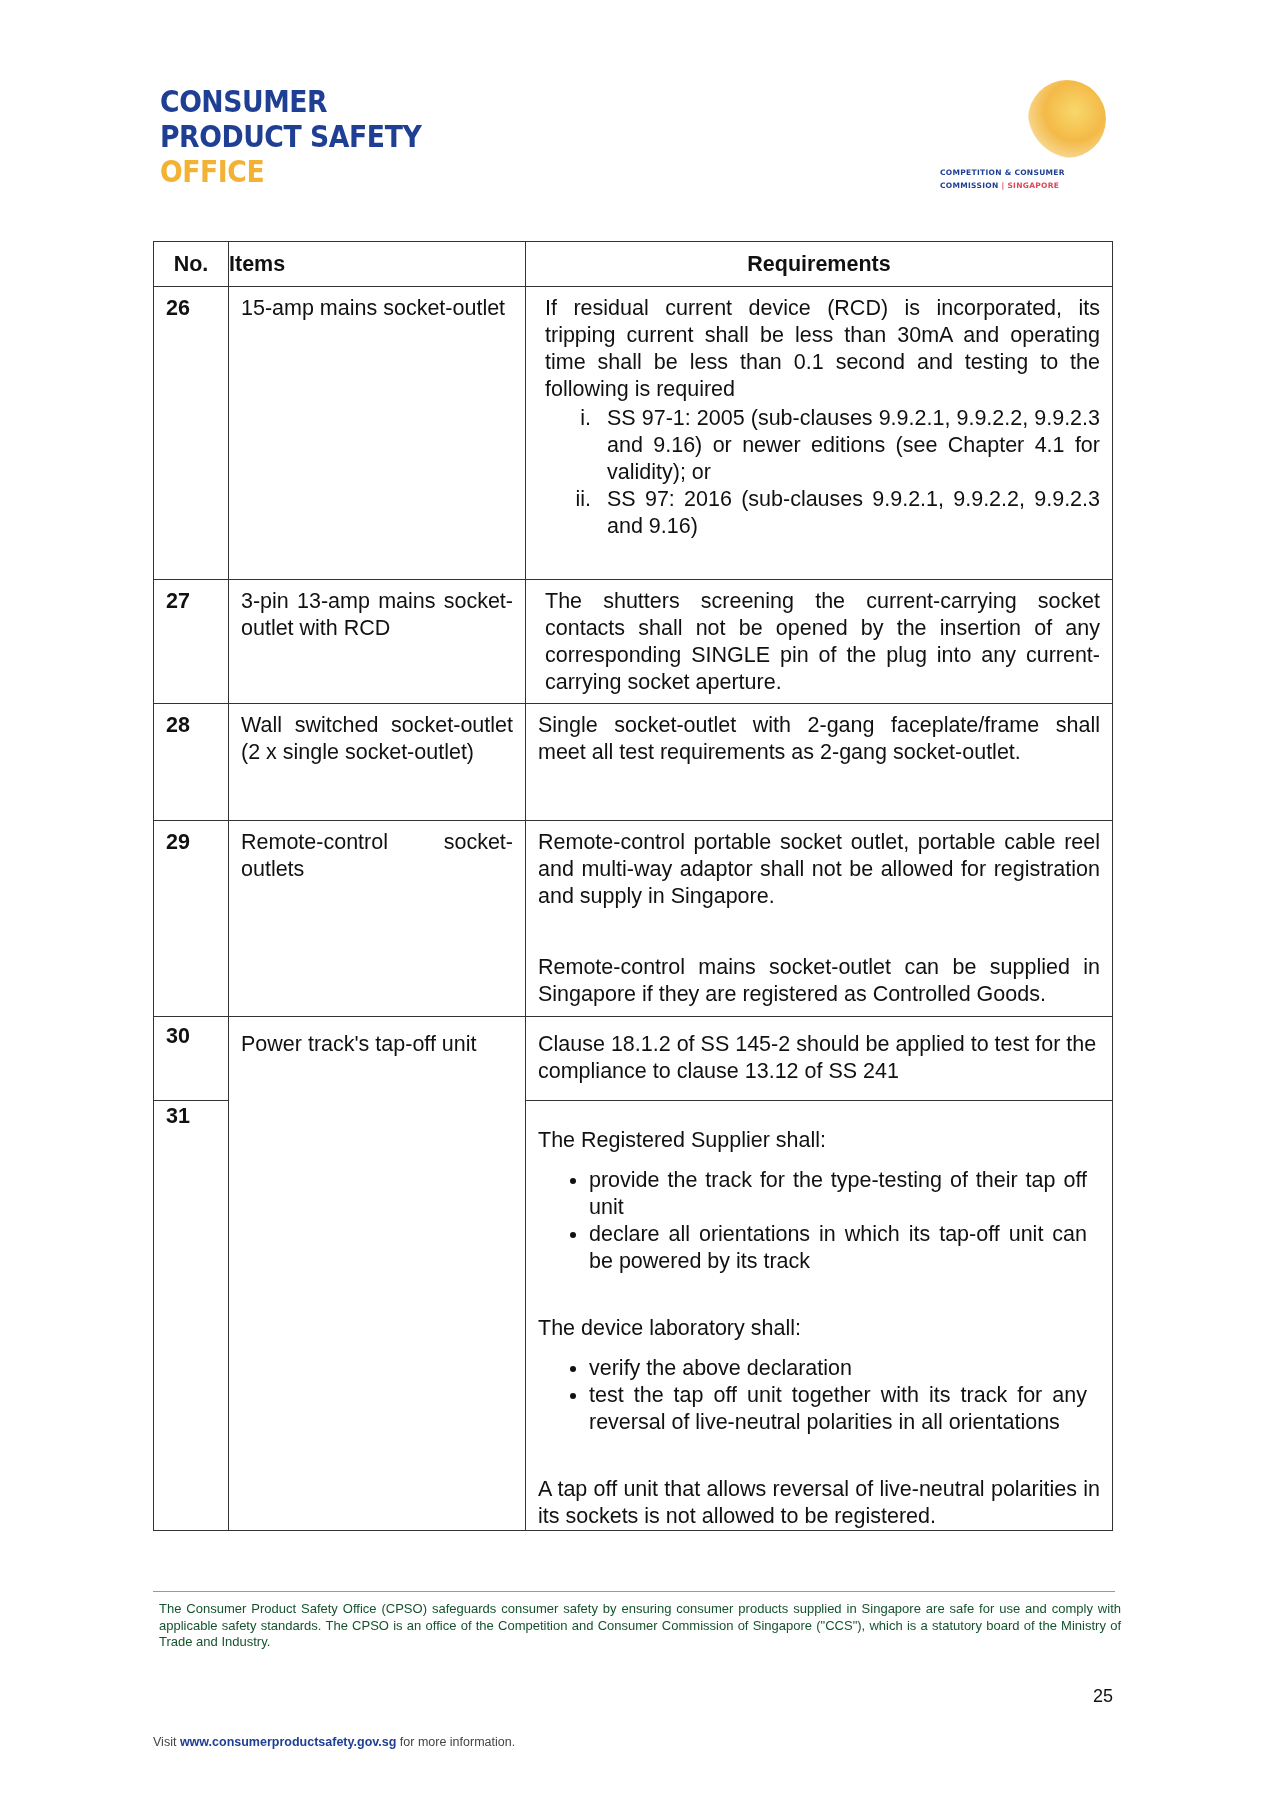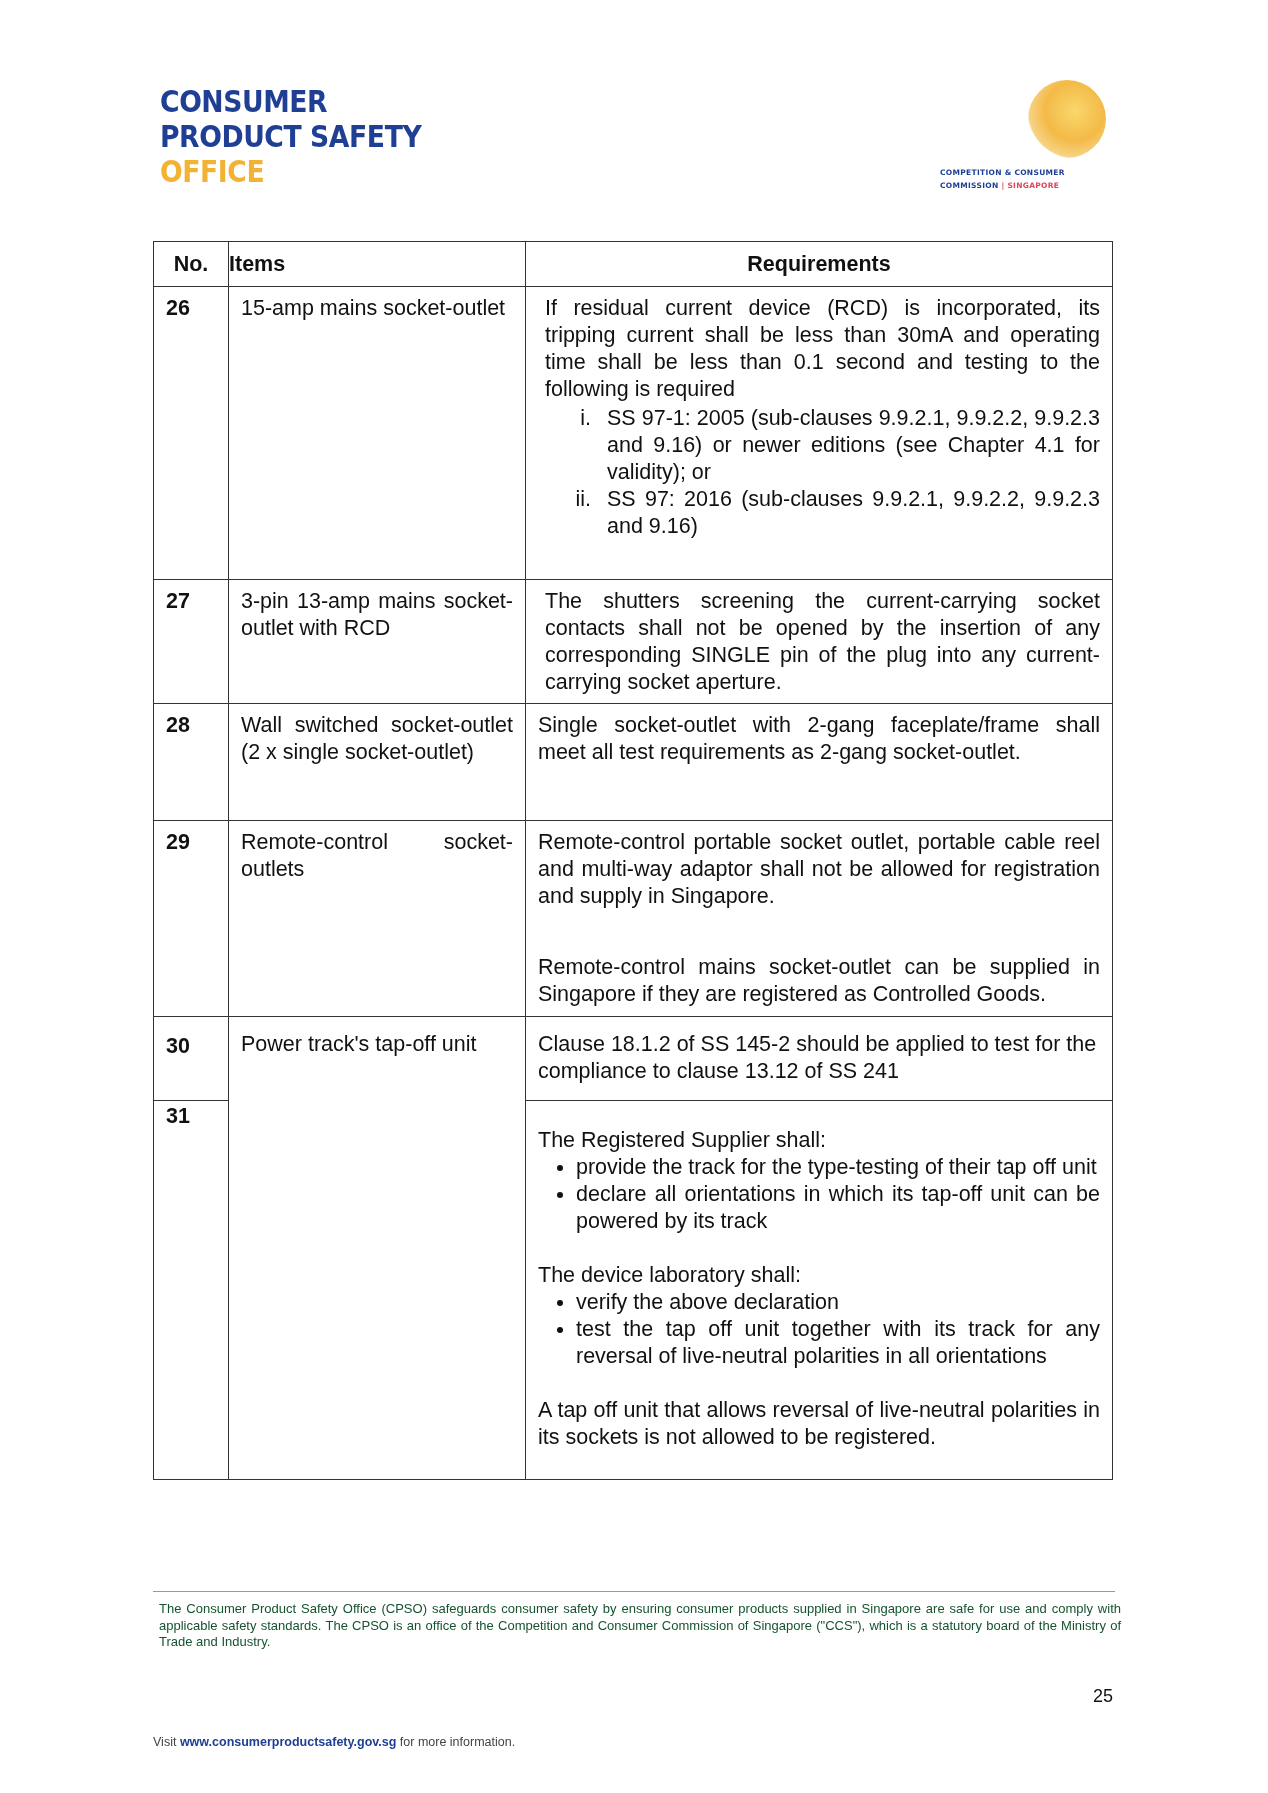--- a/index.html
+++ b/index.html
@@ -29,21 +29,21 @@
     th { font-weight: bold; height: 44px; vertical-align: middle !important; text-align: center; font-size: 21.5px; }
     .c-no { width: 62px; font-weight: bold; padding: 8px 0 0 12px; text-align: left; }
     .c-item { width: 272px; padding: 8px 12px 0 12px; text-align: justify; text-align-last: left; }
     .c-req { padding: 8px 12px 0 12px; text-align: justify; }
     th.c-no { text-align: center; padding: 0; }
     th.c-item { text-align: center; padding: 0; }
     th.c-req { text-align: center; padding: 0; }
     .just { text-align: justify; text-align-last: left; }
     ol.roman { margin: 2px 0 0 0; padding-left: 70px; list-style: lower-roman; }
     ol.roman li { padding-left: 10px; text-align: justify; }
-    ul.bul { margin: 0; padding-left: 38px; list-style: disc; }
+    ul.bul { margin: 13px; padding-left: 38px; list-style: disc; }
     ul.bul li { padding-left: 0; text-align: justify; text-align-last: left; }
     .gap { height: 34px; }
 
     .footer-rule { position: absolute; left: 153px; top: 1591px; width: 962px; height: 1px; background: #999; }
     .footer-text { position: absolute; left: 159px; top: 1601px; width: 962px; font-size: 13px; line-height: 16.5px;
                    color: #14532d; text-align: justify; }
     .footer-visit { position: absolute; left: 153px; top: 1735px; font-size: 12.5px; color: #444; }
     .footer-visit a { color: #1f3f94; font-weight: bold; text-decoration: none; }
     .page-num { position: absolute; left: 1093px; top: 1686px; font-size: 18px; color: #111; }
   </style>
@@ -105,21 +105,21 @@
     <td class="c-no">29</td>
     <td class="c-item">Remote-control socket-outlets</td>
     <td class="c-req">
       <div class="just">Remote-control portable socket outlet, portable cable reel and multi-way adaptor shall not be allowed for registration and supply in Singapore.</div>
       <div class="gap" style="height:44px;"></div>
       <div class="just">Remote-control mains socket-outlet can be supplied in Singapore if they are registered as Controlled Goods.</div>
     </td>
   </tr>
 
   <tr style="height:84px;">
-    <td class="c-no" style="padding-top:16px;">30</td>
+    <td class="c-no" style="padding-top:6px;">30</td>
     <td class="c-item" rowspan="2" style="padding-top:14px;">Power track's tap-off unit</td>
     <td class="c-req" style="padding-top:14px; text-align:left;">
       <div>Clause 18.1.2 of SS 145-2 should be applied to test for the compliance to clause 13.12 of SS 241</div>
     </td>
   </tr>
 
   <tr style="height:379px;">
     <td class="c-no" style="padding-top:2px;">31</td>
     <td class="c-req" style="padding-top:26px;">
       <div>The Registered Supplier shall:</div>

